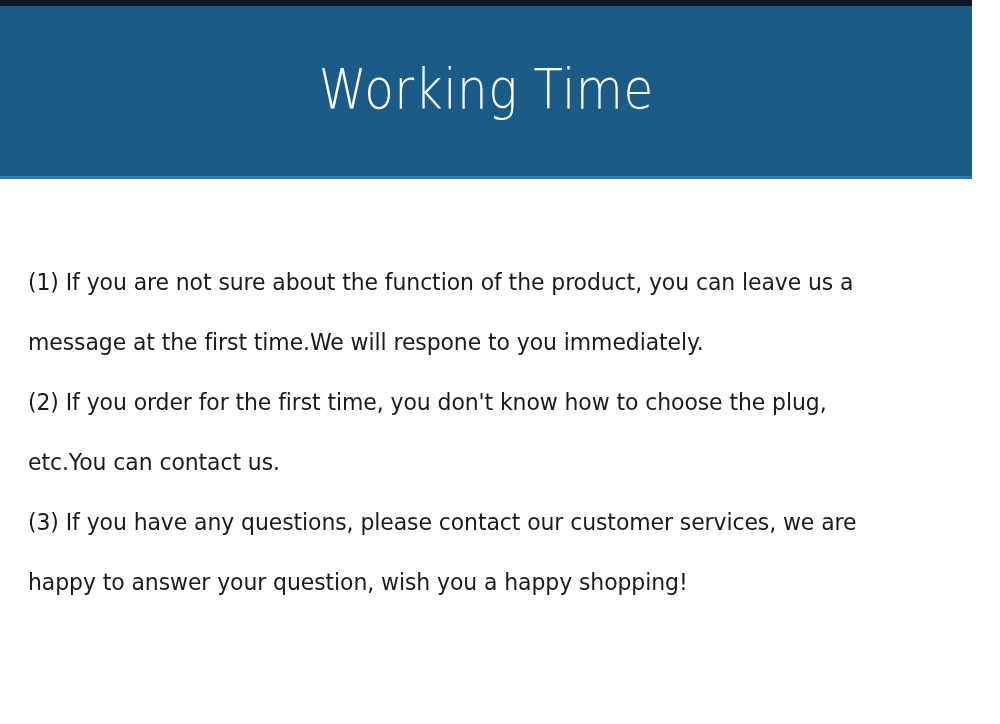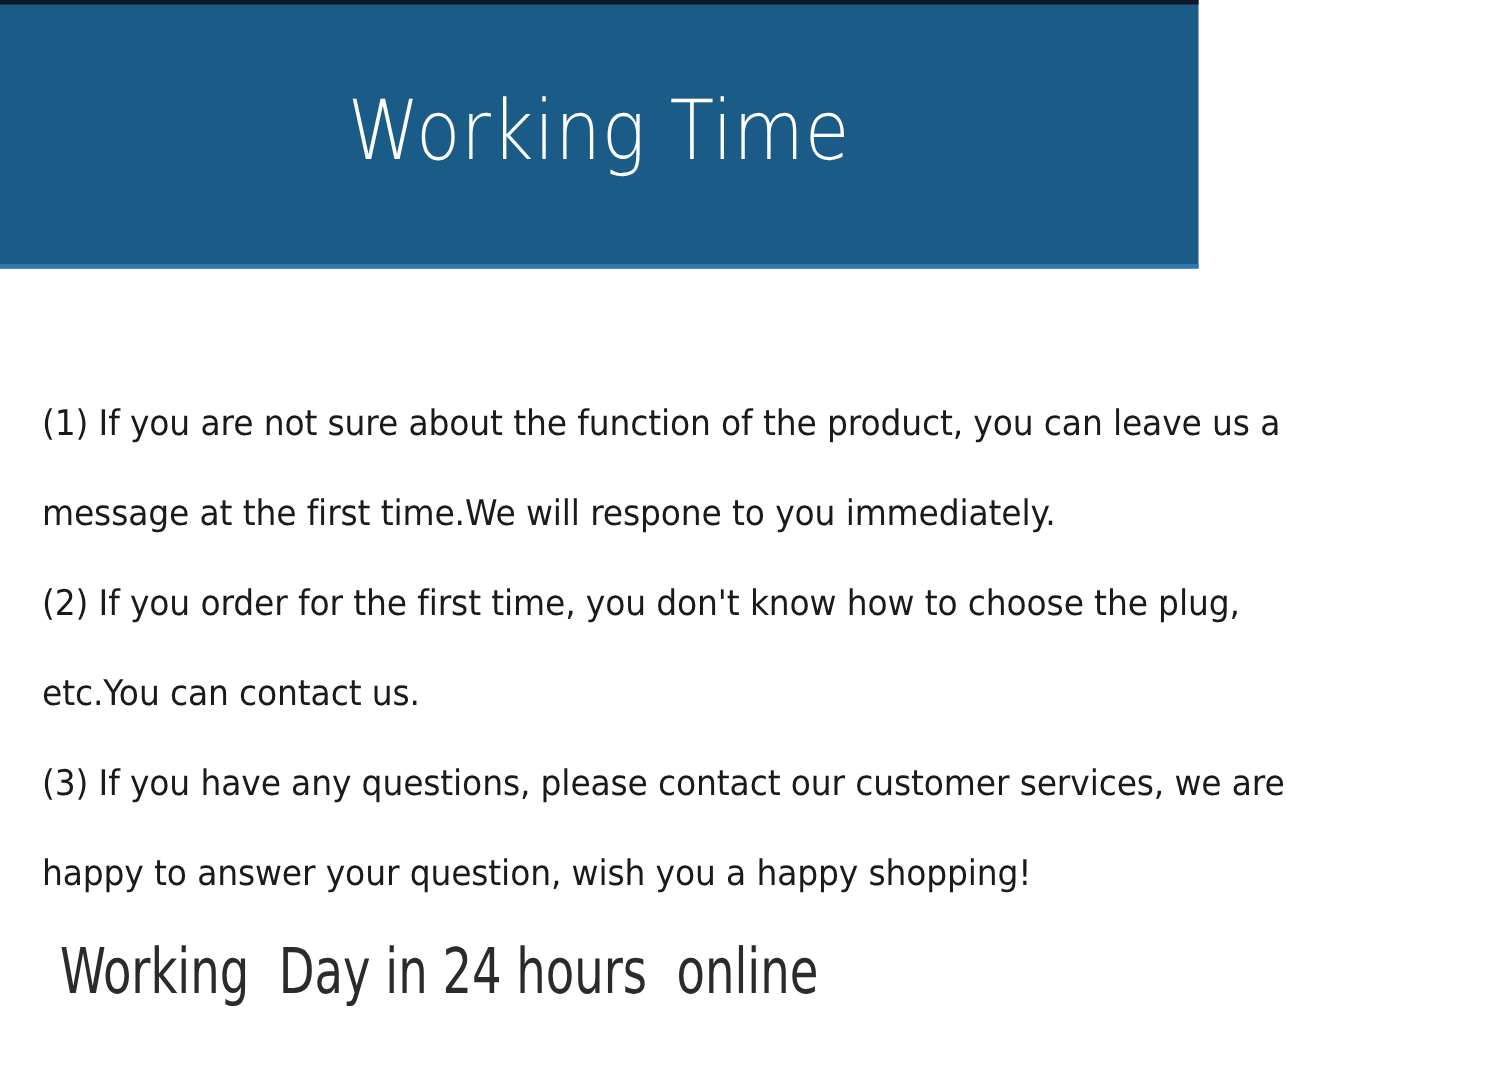--- a/index.html
+++ b/index.html
@@ -21,24 +21,24 @@
     height: 724px;
     background: #ffffff;
     box-sizing: border-box;
   }
 
   
   .banner {
     position: absolute;
     left: 0;
     top: 0;
-    width: 799px;
+    width: 972px;
     height: 179px;
     background: #1b5b88;
-    border-top: 3px solid #0f172a;
+    border-top: 6px solid #0f172a;
     border-bottom: 3px solid #2f78b0;
     box-sizing: border-box;
     display: flex;
     align-items: center;
     justify-content: center;
     overflow: hidden;
   }
 
   .banner-title {
     color: #ffffff;
@@ -106,17 +106,14 @@
 
   <div class="body-copy">
     <div class="copy-line">(1) If you are not sure about the function of the product, you can leave us a</div>
     <div class="copy-line">message at the first time.We will respone to you immediately.</div>
     <div class="copy-line">(2) If you order for the first time, you don't know how to choose the plug,</div>
     <div class="copy-line">etc.You can contact us.</div>
     <div class="copy-line">(3) If you have any questions, please contact our customer services, we are</div>
     <div class="copy-line">happy to answer your question, wish you a happy shopping!</div>
   </div>
 
-  <div class="closing">
-    <div class="closing-line">Working  Day in 24 hours  online</div>
-  </div>
 
 </div>
 
 </body></html>

